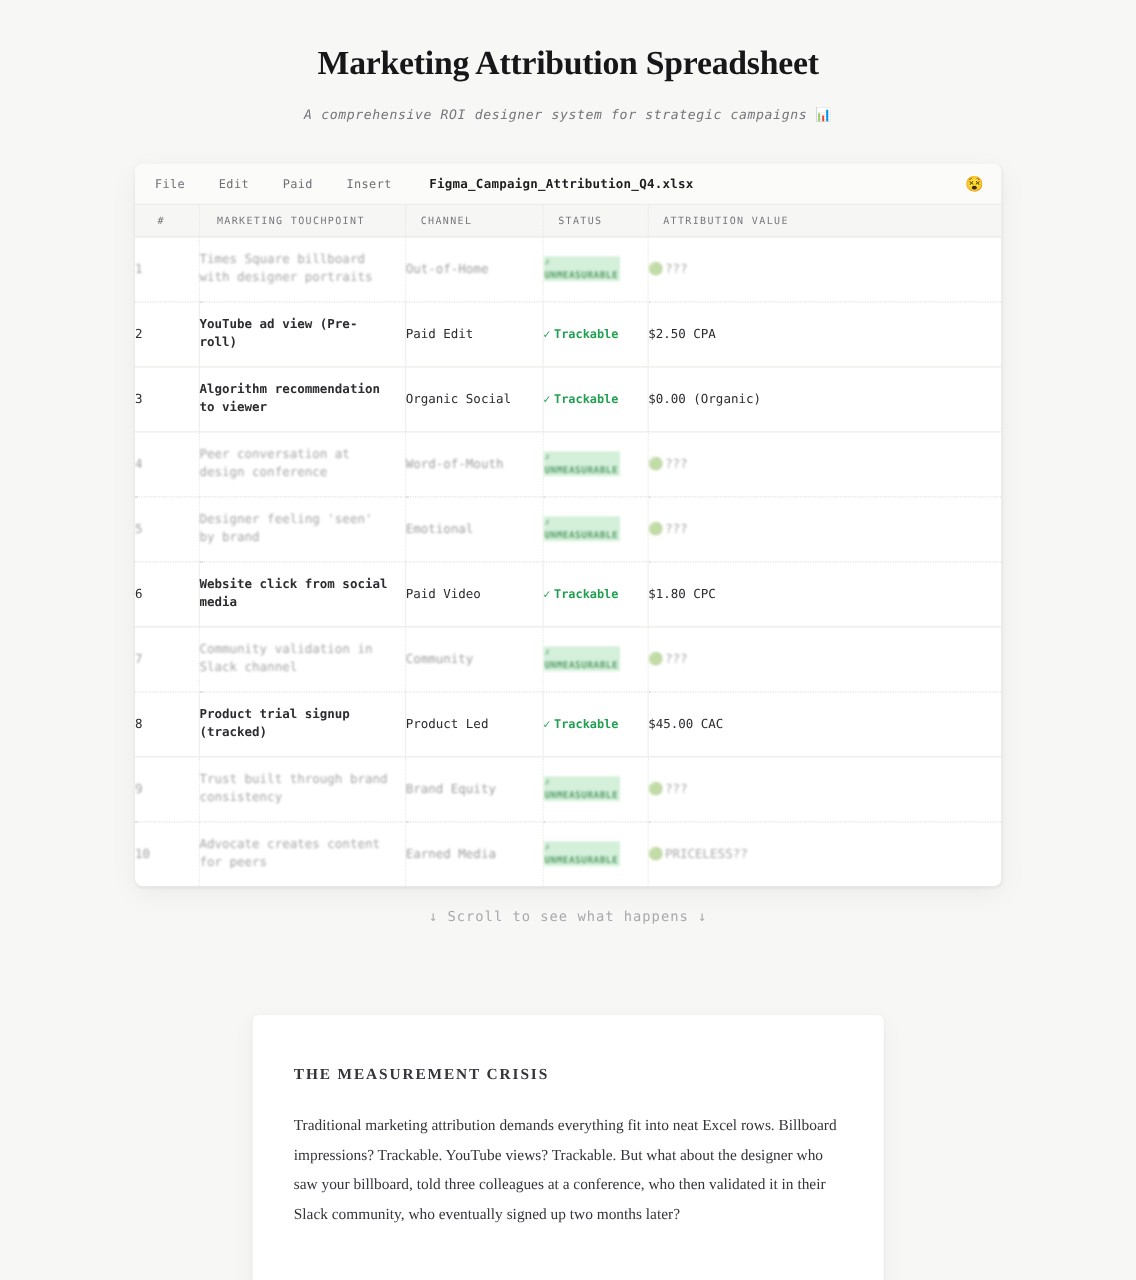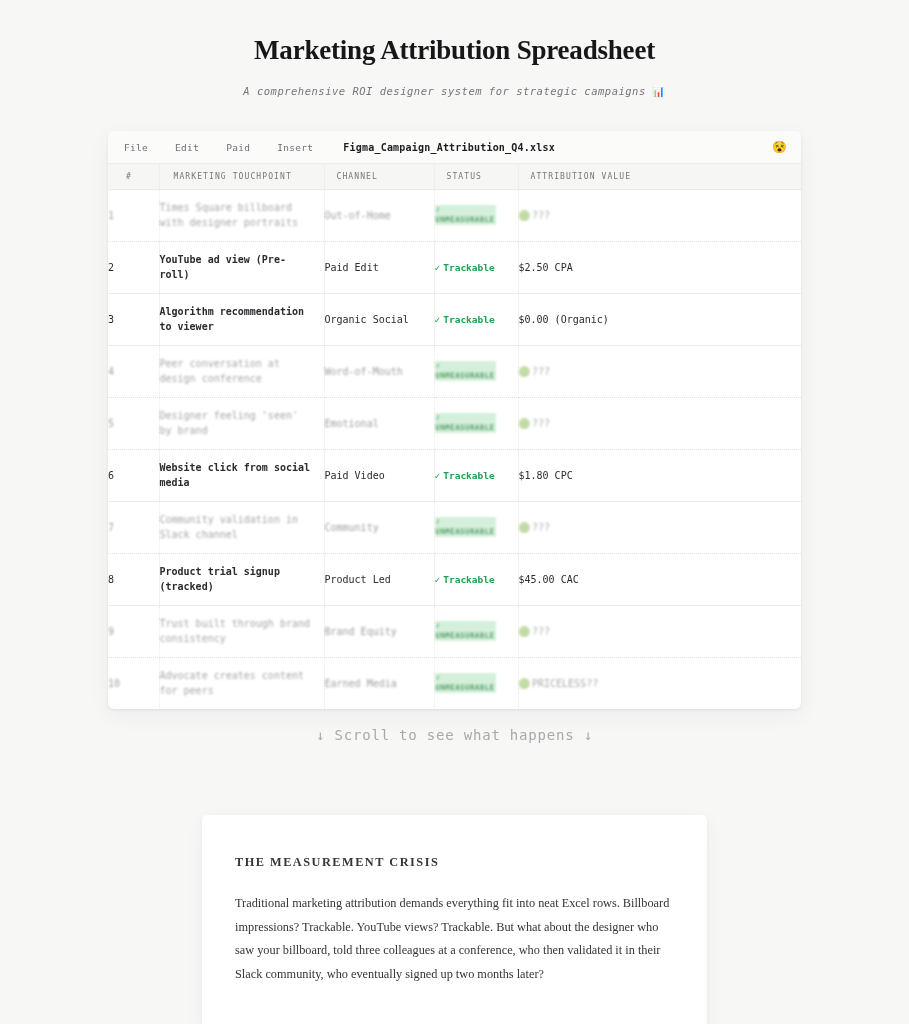--- a/index.html
+++ b/index.html
@@ -159,21 +159,21 @@
     font-weight: 400;
     font-size: 7.5px;
   }
   .val-unknown { white-space: nowrap; color: #45454b; }
   .val-unknown .dot { margin-right: 1px; }
 
   
   .scroll-hint {
     text-align: center;
     font-family: "DejaVu Sans Mono", monospace;
-    font-size: 14px;
+    font-size: 11px;
     letter-spacing: 0.8px;
     color: #a8a8ae;
     padding: 18px 0 0;
   }
 
   
   .article-wrap { padding: 72px 202px 0; }
   .article {
     background: #ffffff;
     border-radius: 5px;

